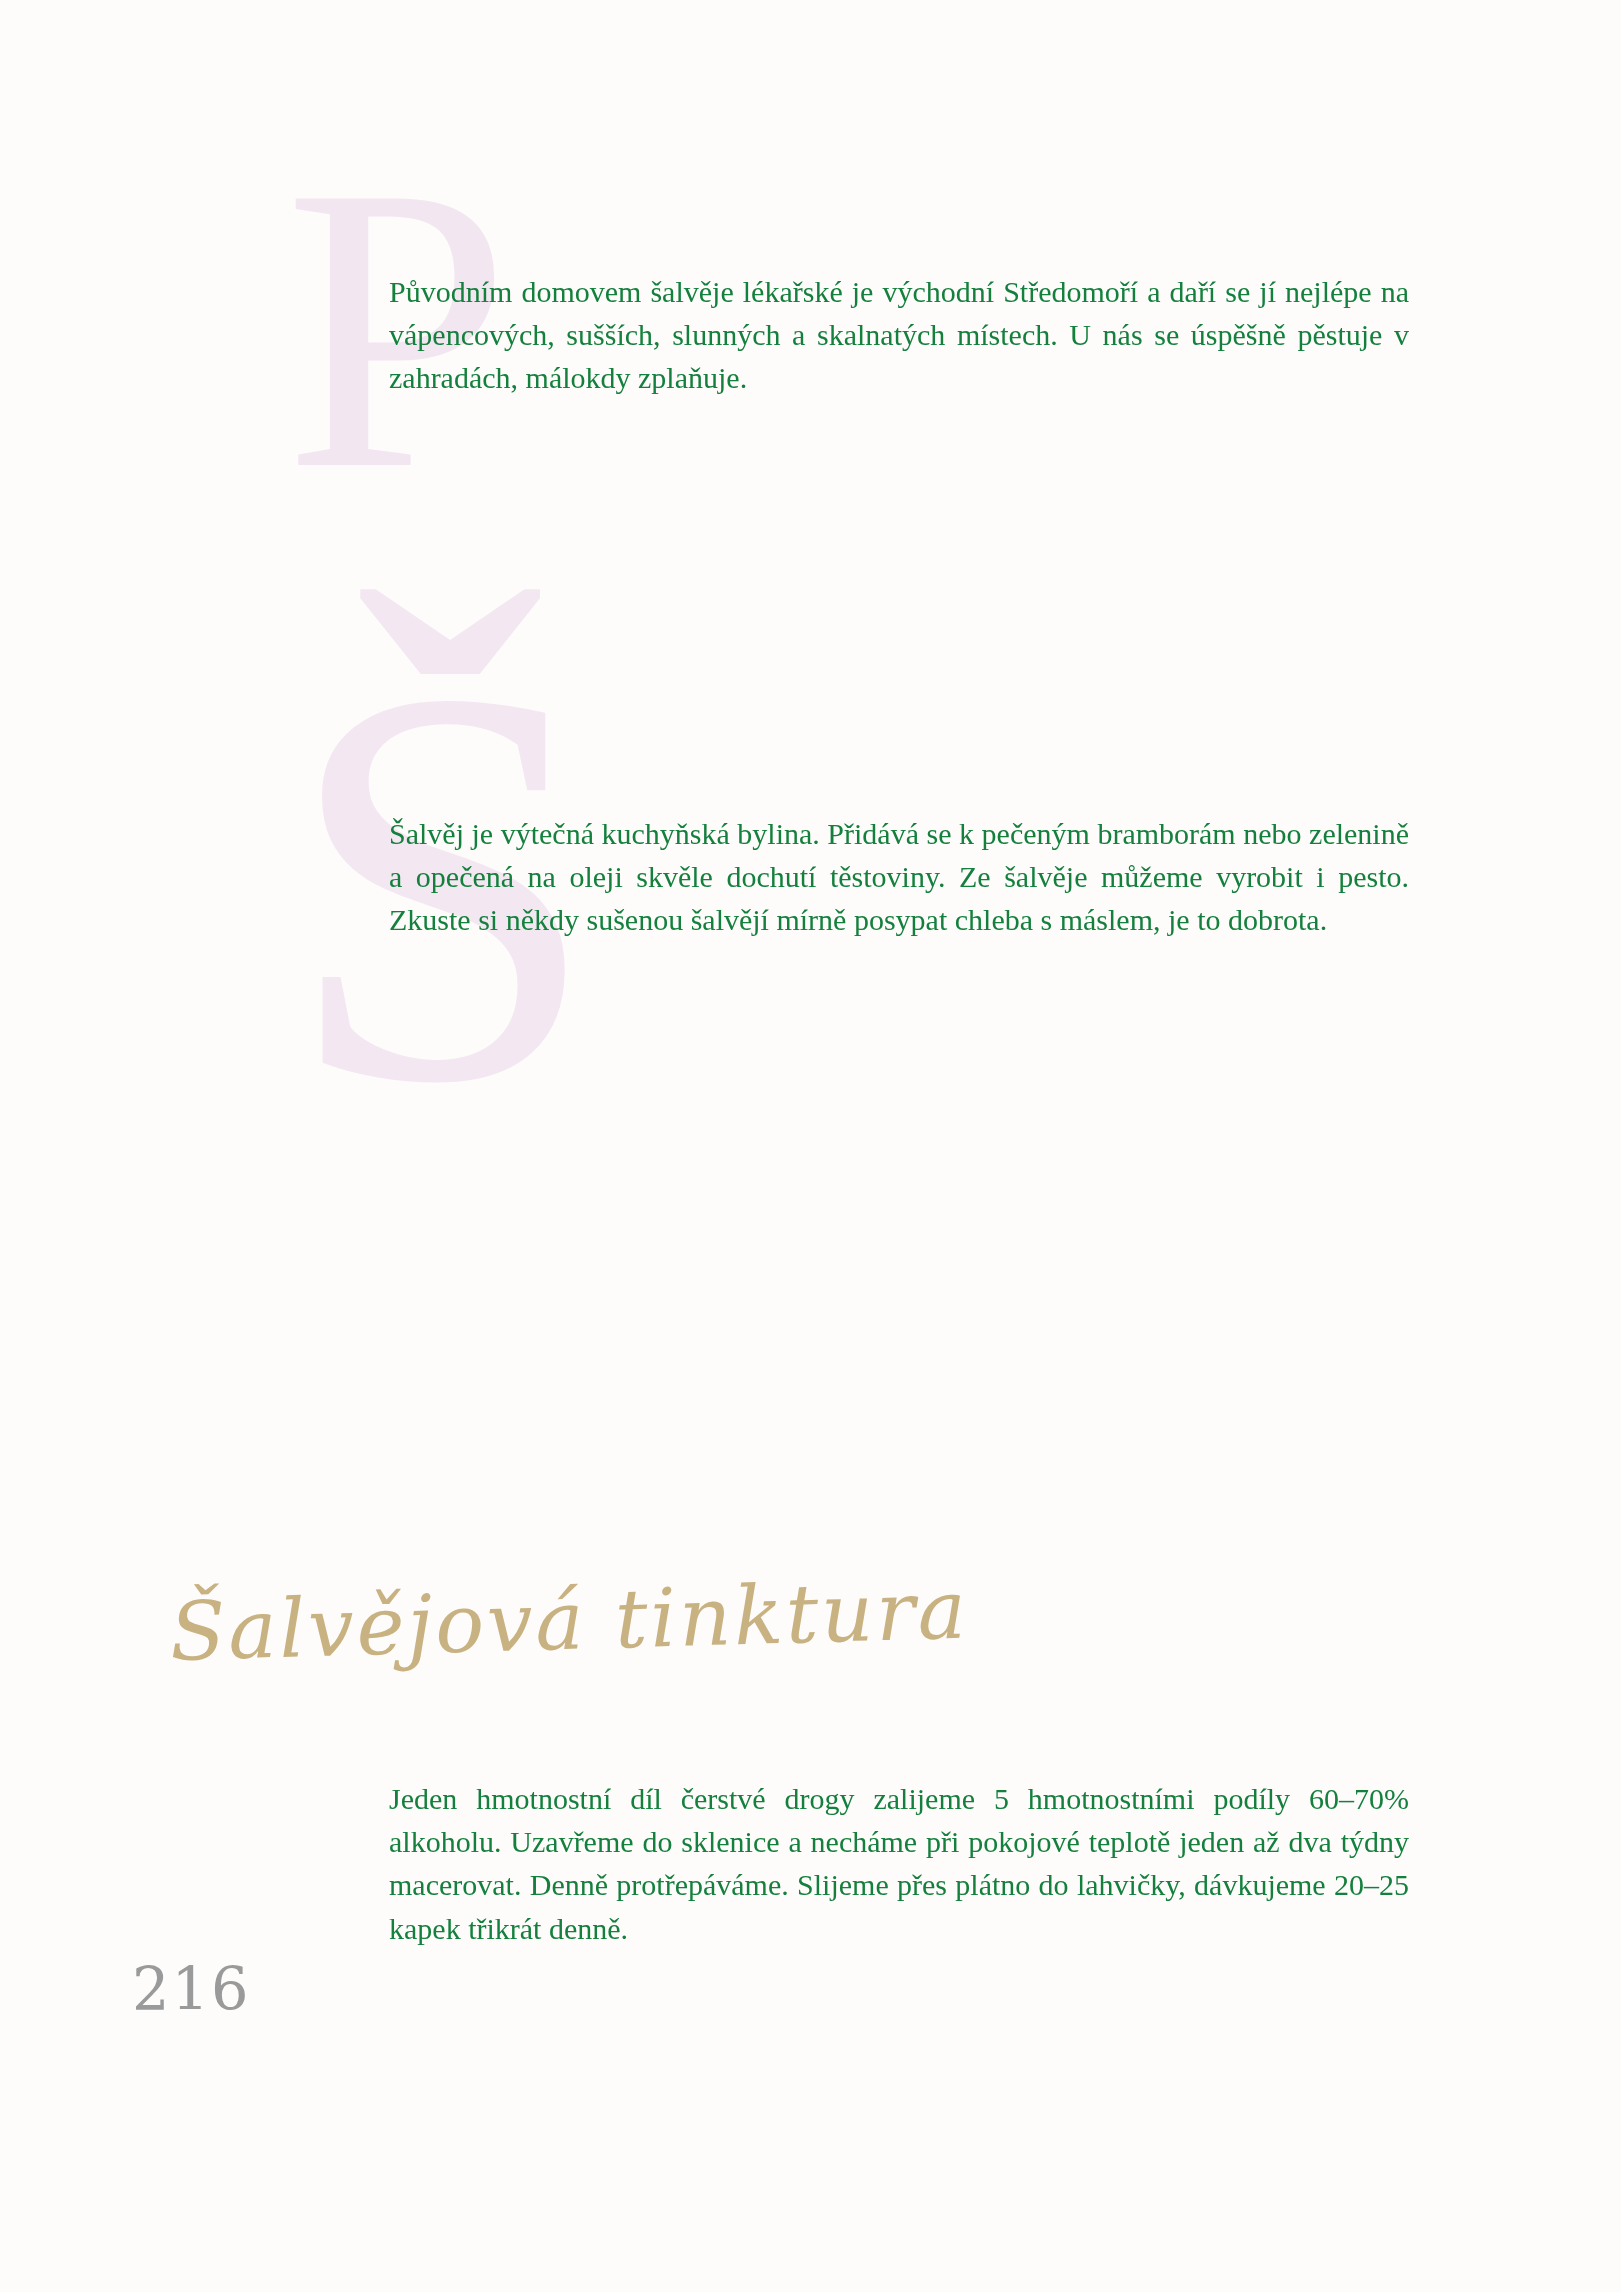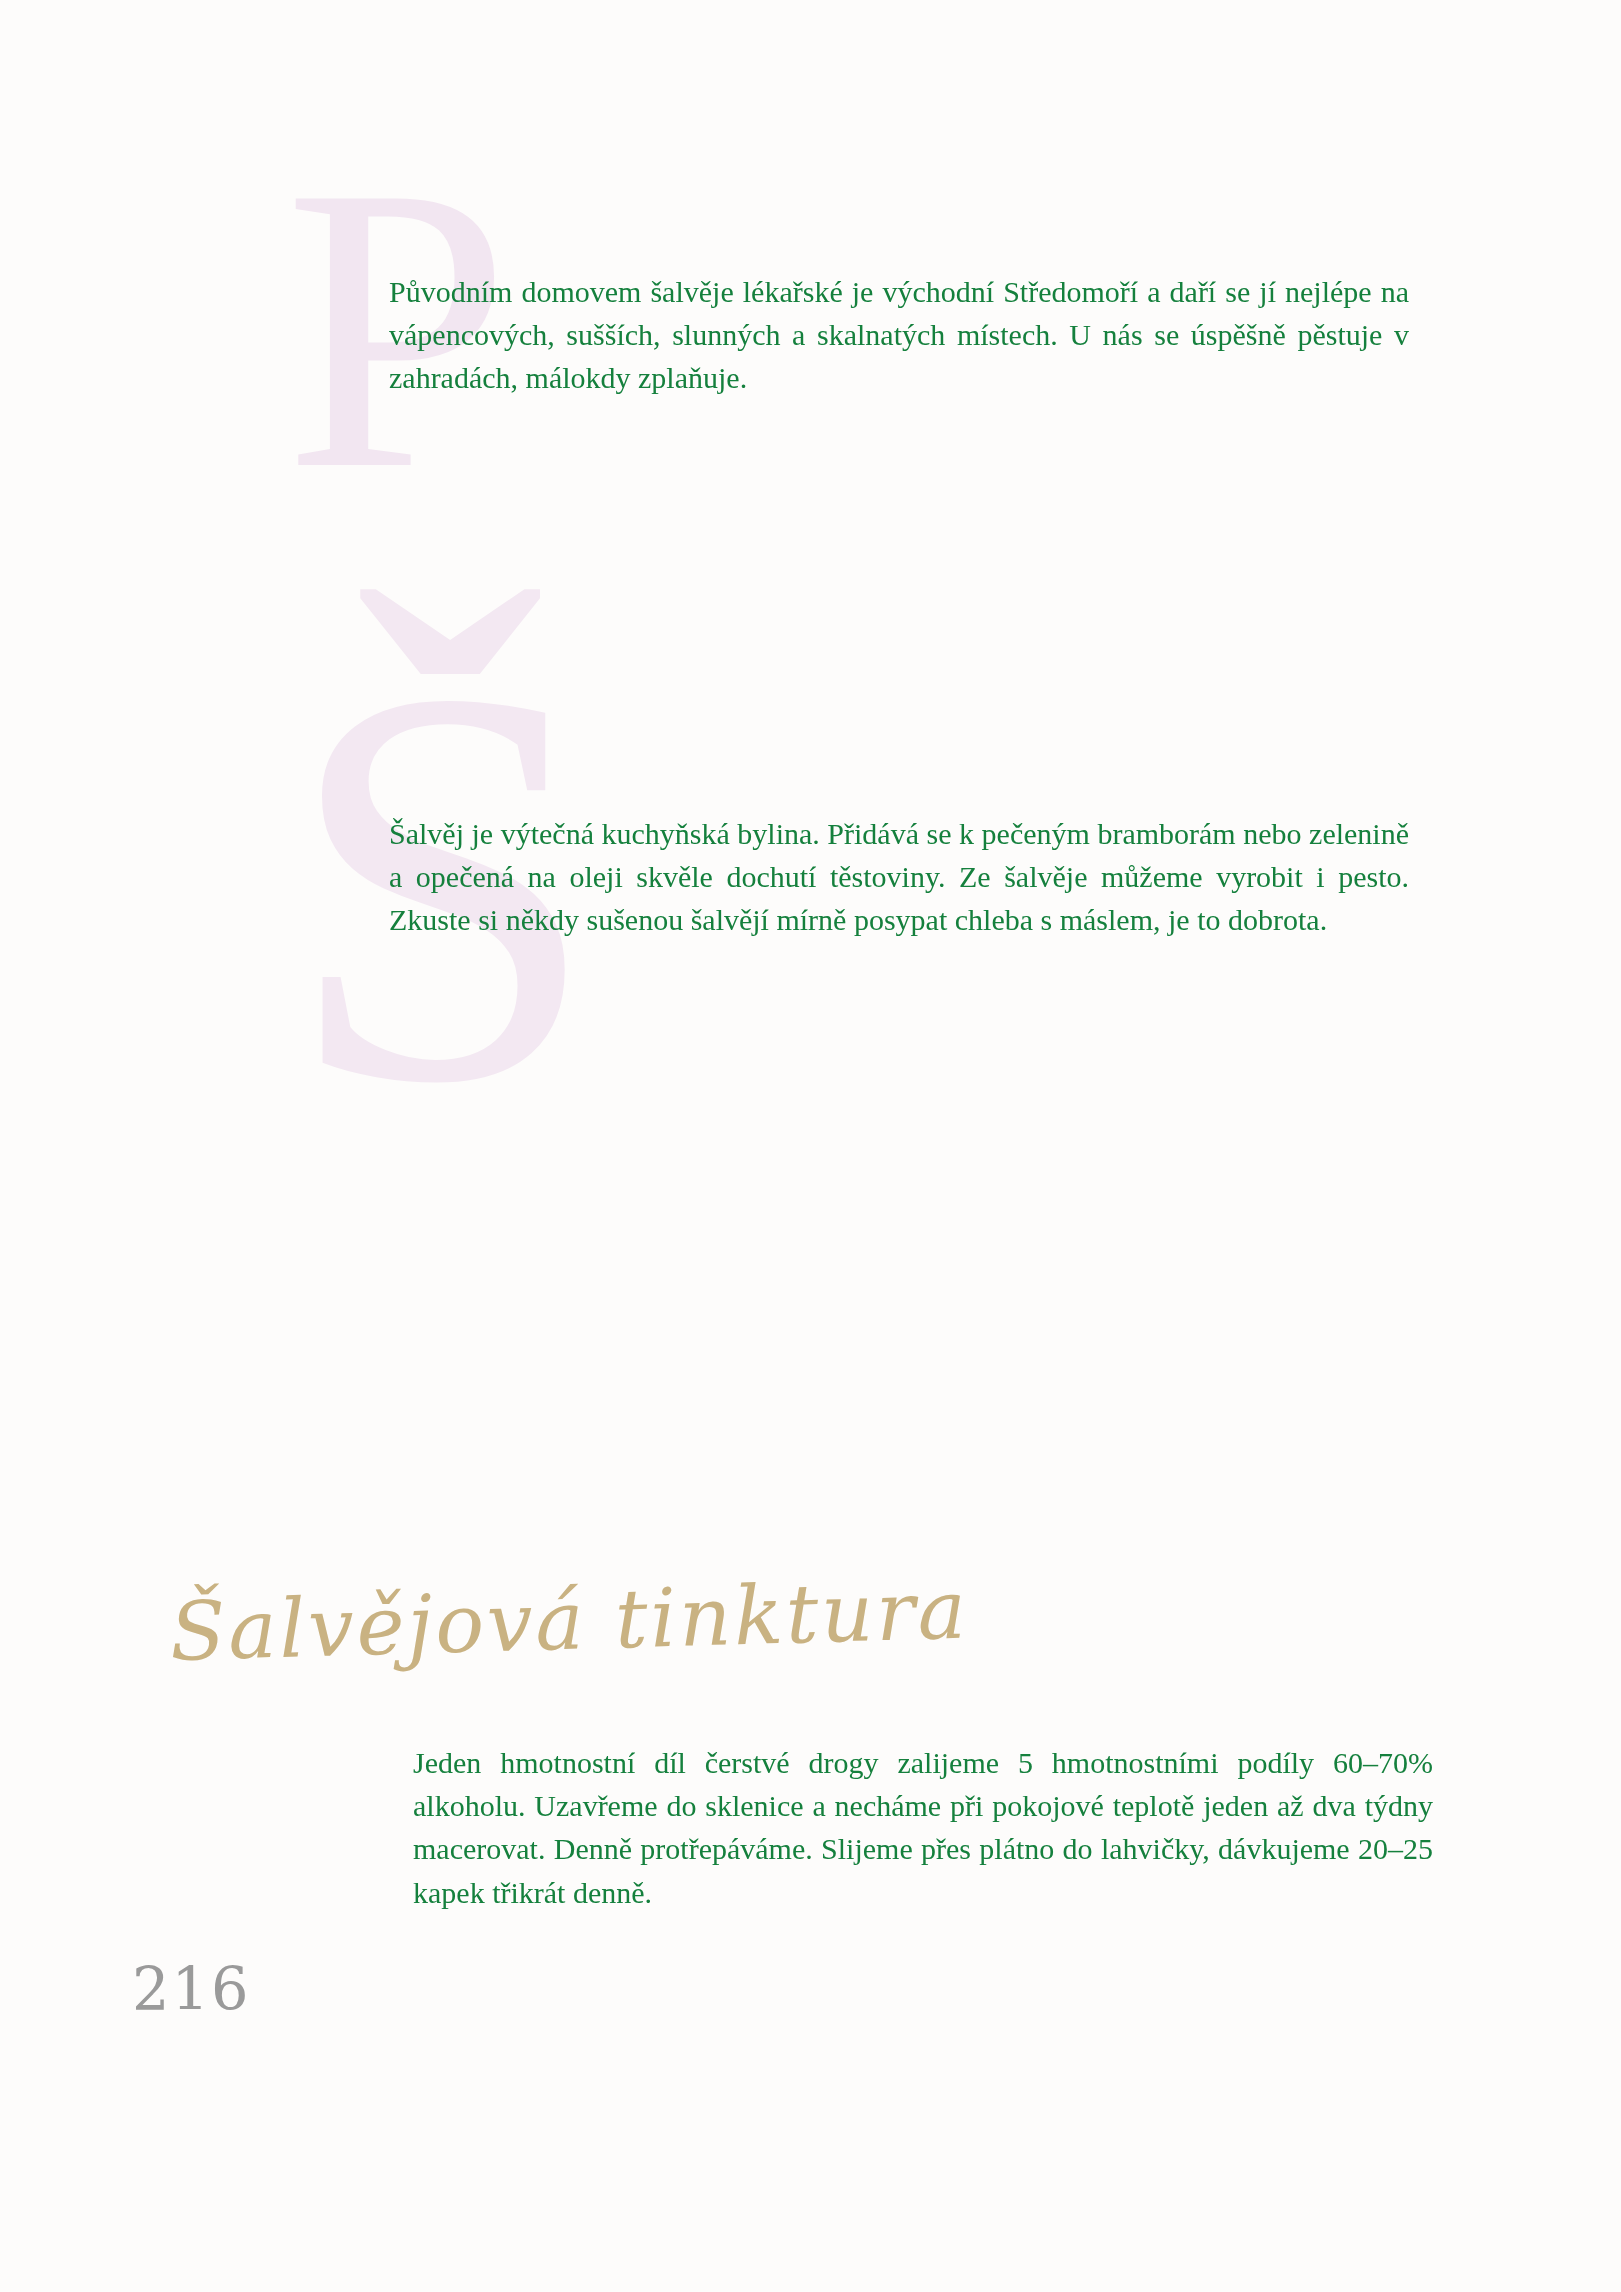--- a/index.html
+++ b/index.html
@@ -78,21 +78,21 @@
     font-style: italic;
     font-size: 81px;
     letter-spacing: 2.8px;
     color: #c9b282;
     font-weight: 400;
     transform: rotate(-1.6deg);
     transform-origin: left center;
     white-space: nowrap;
   }
 
-  #block-tincture { top: 1741px; margin-left: 24px; }
+  #block-tincture { top: 1777px; }
 
   
   .page-number {
     position: absolute;
     left: 132px;
     top: 1955px;
     font-family: "DejaVu Serif", serif;
     font-size: 59px;
     color: #9a9a9a;
     letter-spacing: 1.9px;

